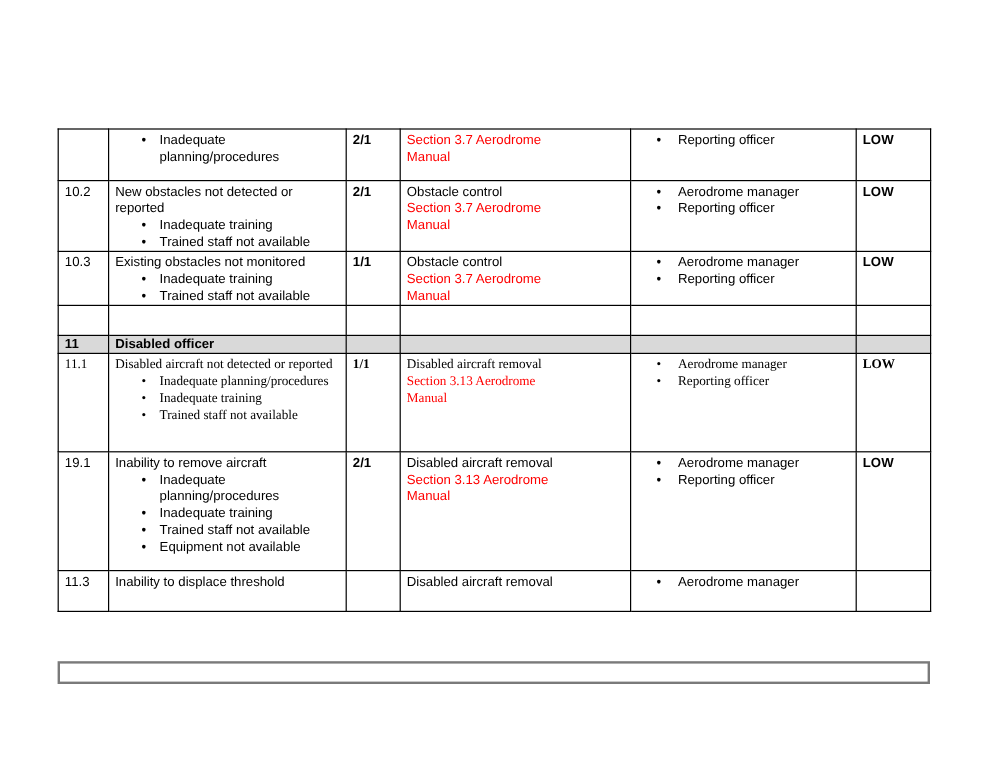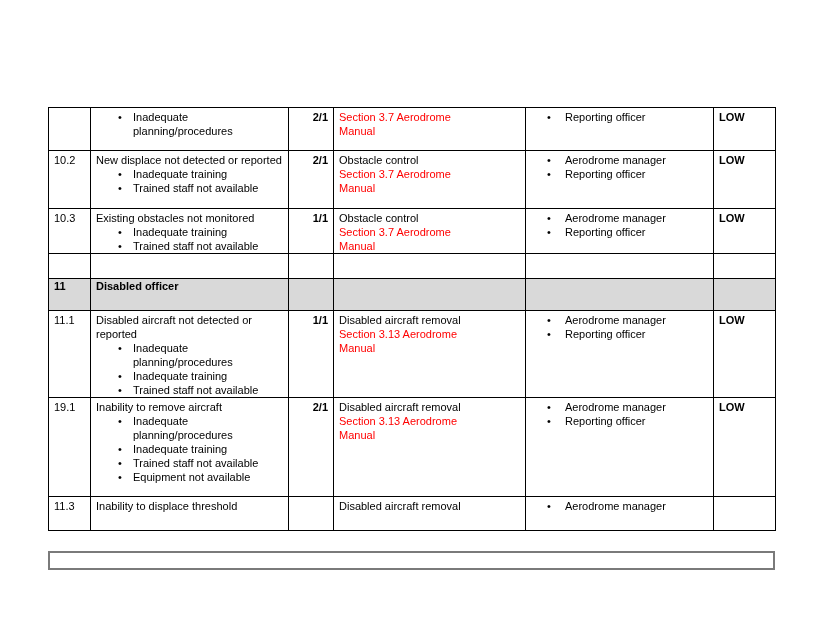--- a/index.html
+++ b/index.html
@@ -22,30 +22,30 @@
   table.risk td {
     border:1px solid #000;
     vertical-align:top;
     padding:2px 5px 0 5px;
     font-size:11px;
     line-height:14px;
     overflow:hidden;
     word-wrap:break-word;
   }
   td.ref-col   { padding-left:6px; }
-  td.risk-col  { text-align:right; font-weight:bold; }
+  td.risk-col  { text-align:left; font-weight:bold; }
   td.control-col { padding-left:8px; }
   td.rating-col  { font-weight:bold; padding-left:6px;margin-top:48px; }
   td.pushed    { padding-top:16px; }
   .red-text    { color:#ff0000; }
   tr.section-tr td {
     background:#d9d9d9;
     font-weight:bold;
     line-height:12px;
-    padding-top:1px; padding-bottom:18px;
+    padding-top:1px; padding-bottom:1px;
   }
   .bullet-item { display:flex; padding-left:22px; }
   .bullet-item.resp { padding-left:16px; }
   .bullet-marker { flex:0 0 15px; }
   .bullet-item.resp .bullet-marker { flex:0 0 18px; }
   .bullet-text { flex:1 1 auto; }
   .footer-box {
     position:absolute;
     left:48px; top:551px;
     width:727px; height:19px;
@@ -83,21 +83,21 @@
           <div class="bullet-item resp">
             <span class="bullet-marker">•</span>
             <span class="bullet-text">Reporting officer</span>
           </div>
         </td>
         <td class="rating-col">LOW</td>
       </tr>
       <tr style="height: 58px;">
         <td class="ref-col">10.2</td>
         <td>
-          <div>New displace not detected or reported</div>
+          <div>New obstacles not detected or reported</div>
           <div class="bullet-item">
             <span class="bullet-marker">•</span>
             <span class="bullet-text">Inadequate training</span>
           </div>
           <div class="bullet-item">
             <span class="bullet-marker">•</span>
             <span class="bullet-text">Trained staff not available</span>
           </div>
         </td>
         <td class="risk-col pushed">2/1</td>
@@ -158,21 +158,21 @@
         <td></td>
       </tr>
       <tr class="section-tr" style="height: 15px;">
         <td class="ref-col">11</td>
         <td>Disabled officer</td>
         <td></td>
         <td></td>
         <td></td>
         <td></td>
       </tr>
-      <tr style="height: 82px;">
+      <tr style="height: 82px; font-family: Liberation Serif, serif;">
         <td class="ref-col">11.1</td>
         <td>
           <div>Disabled aircraft not detected or reported</div>
           <div class="bullet-item">
             <span class="bullet-marker">•</span>
             <span class="bullet-text">Inadequate planning/procedures</span>
           </div>
           <div class="bullet-item">
             <span class="bullet-marker">•</span>
             <span class="bullet-text">Inadequate training</span>

